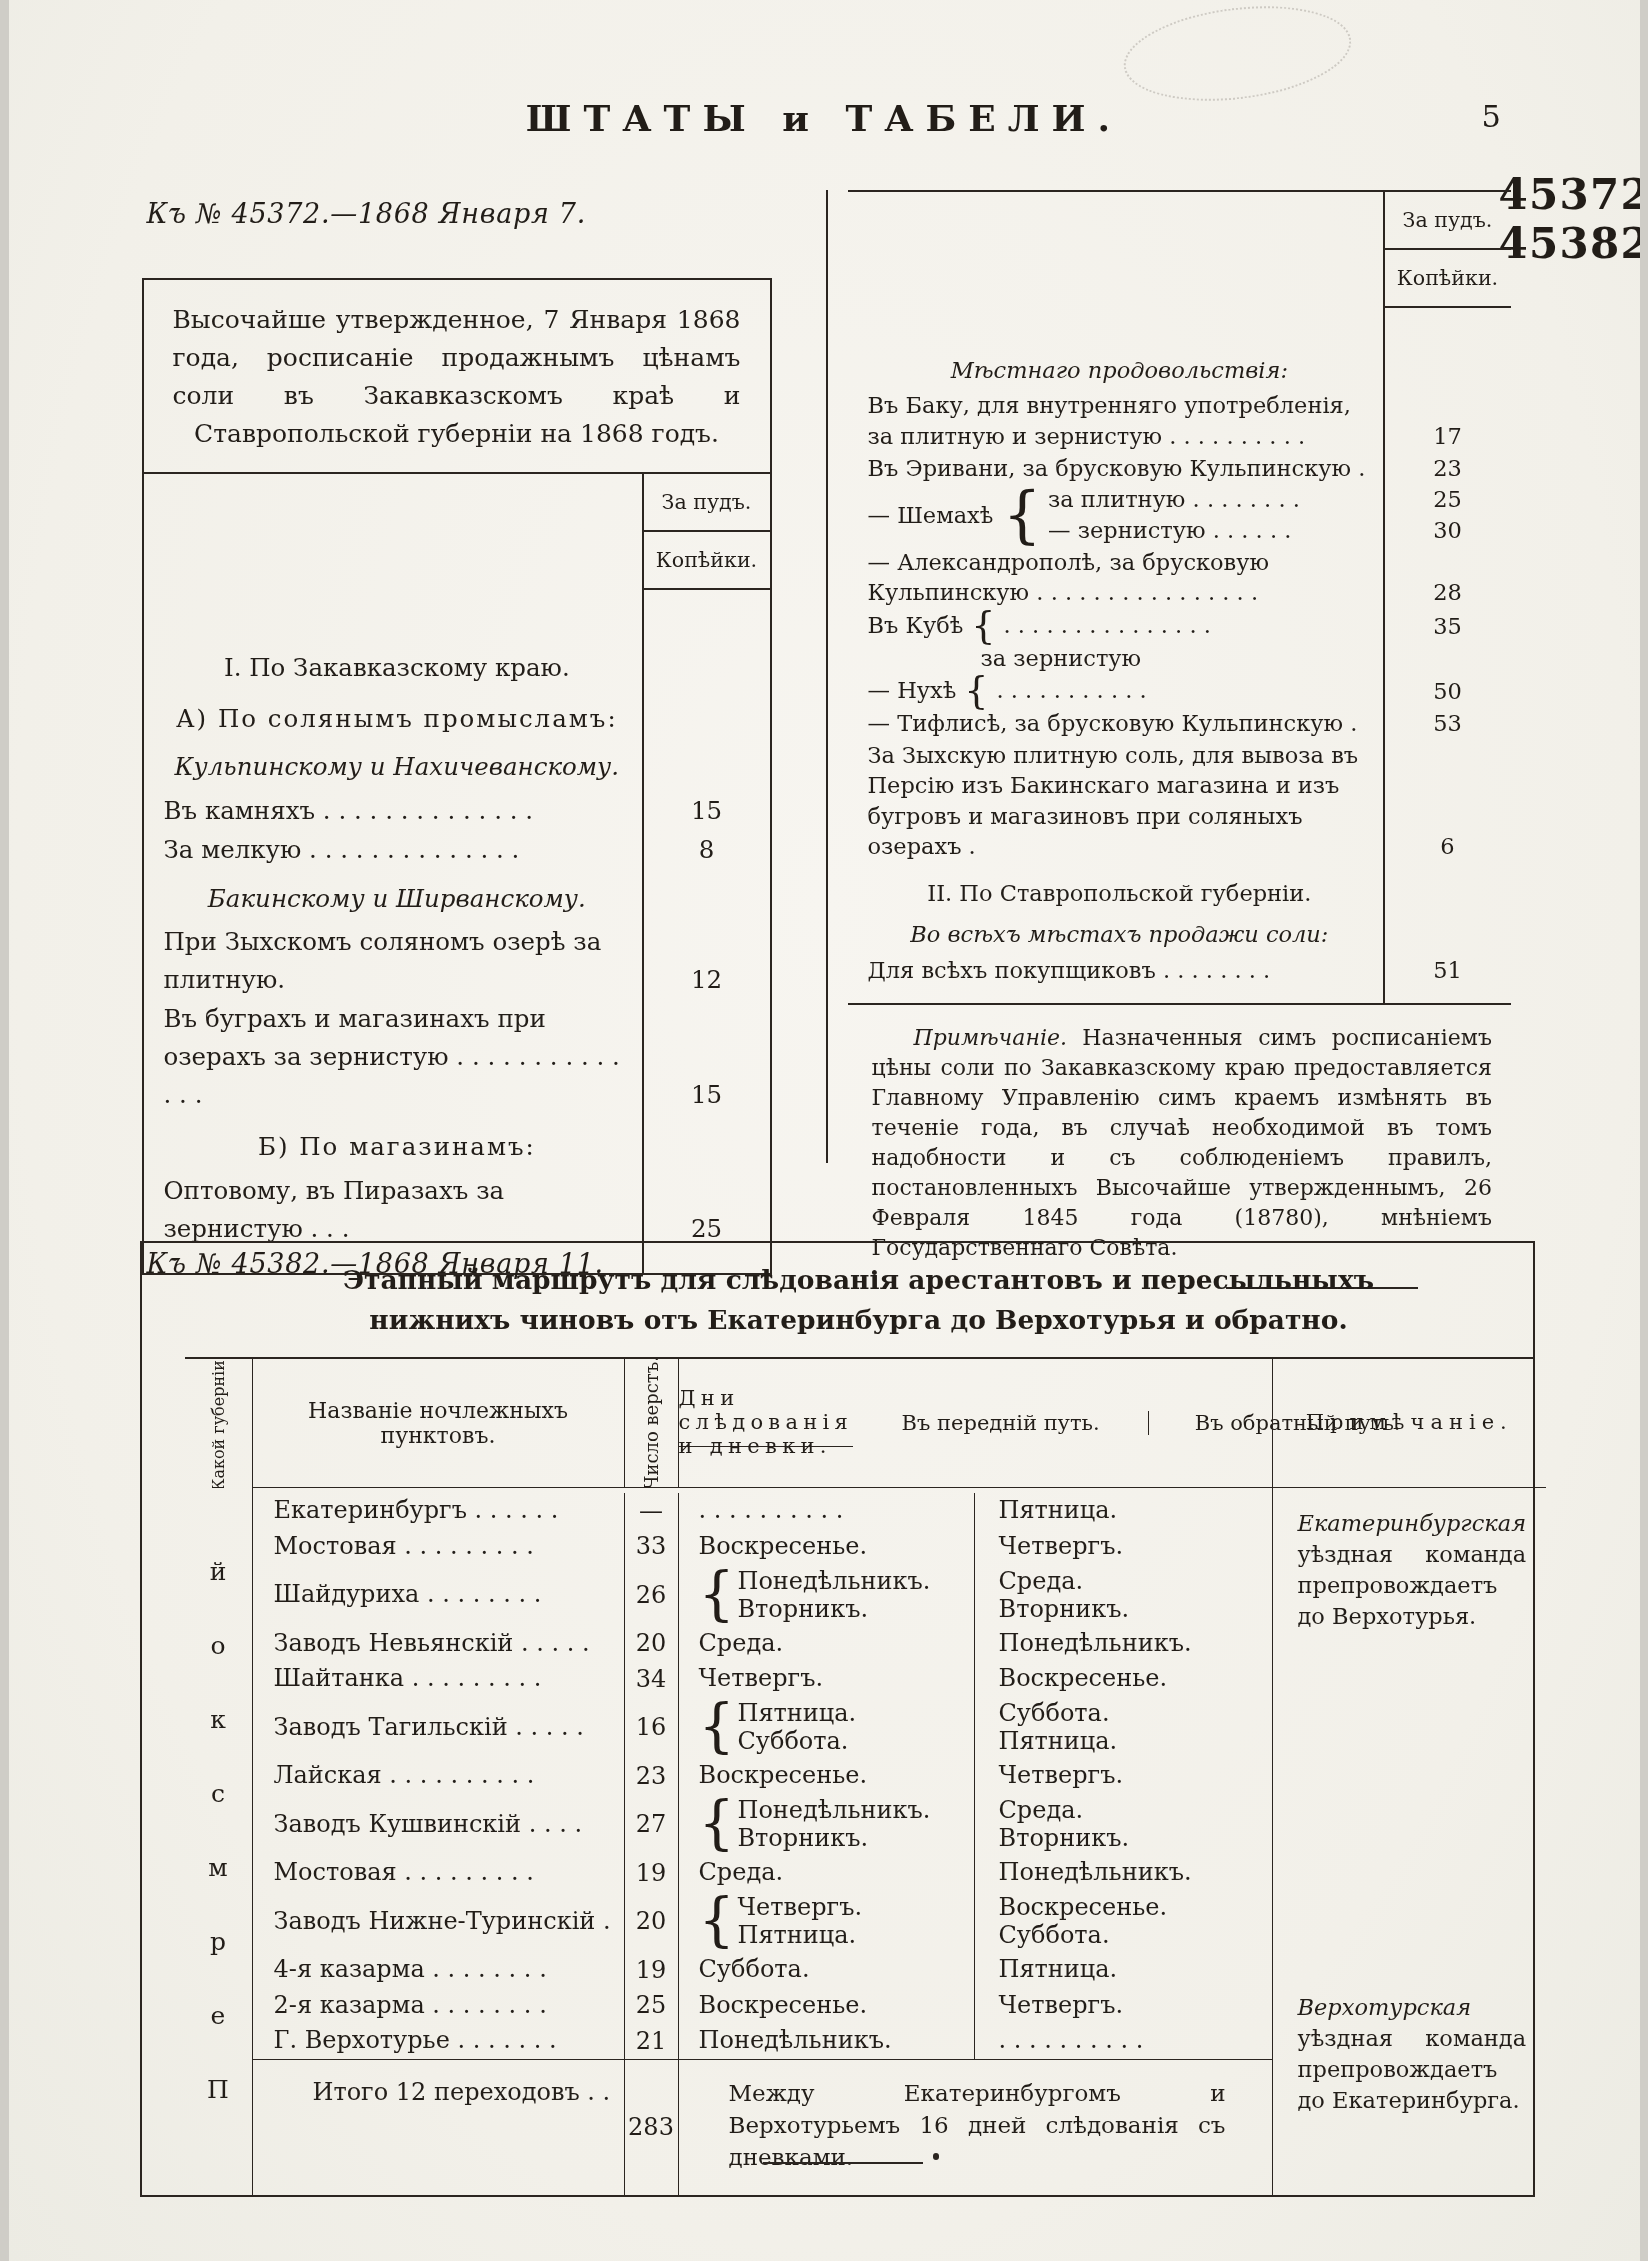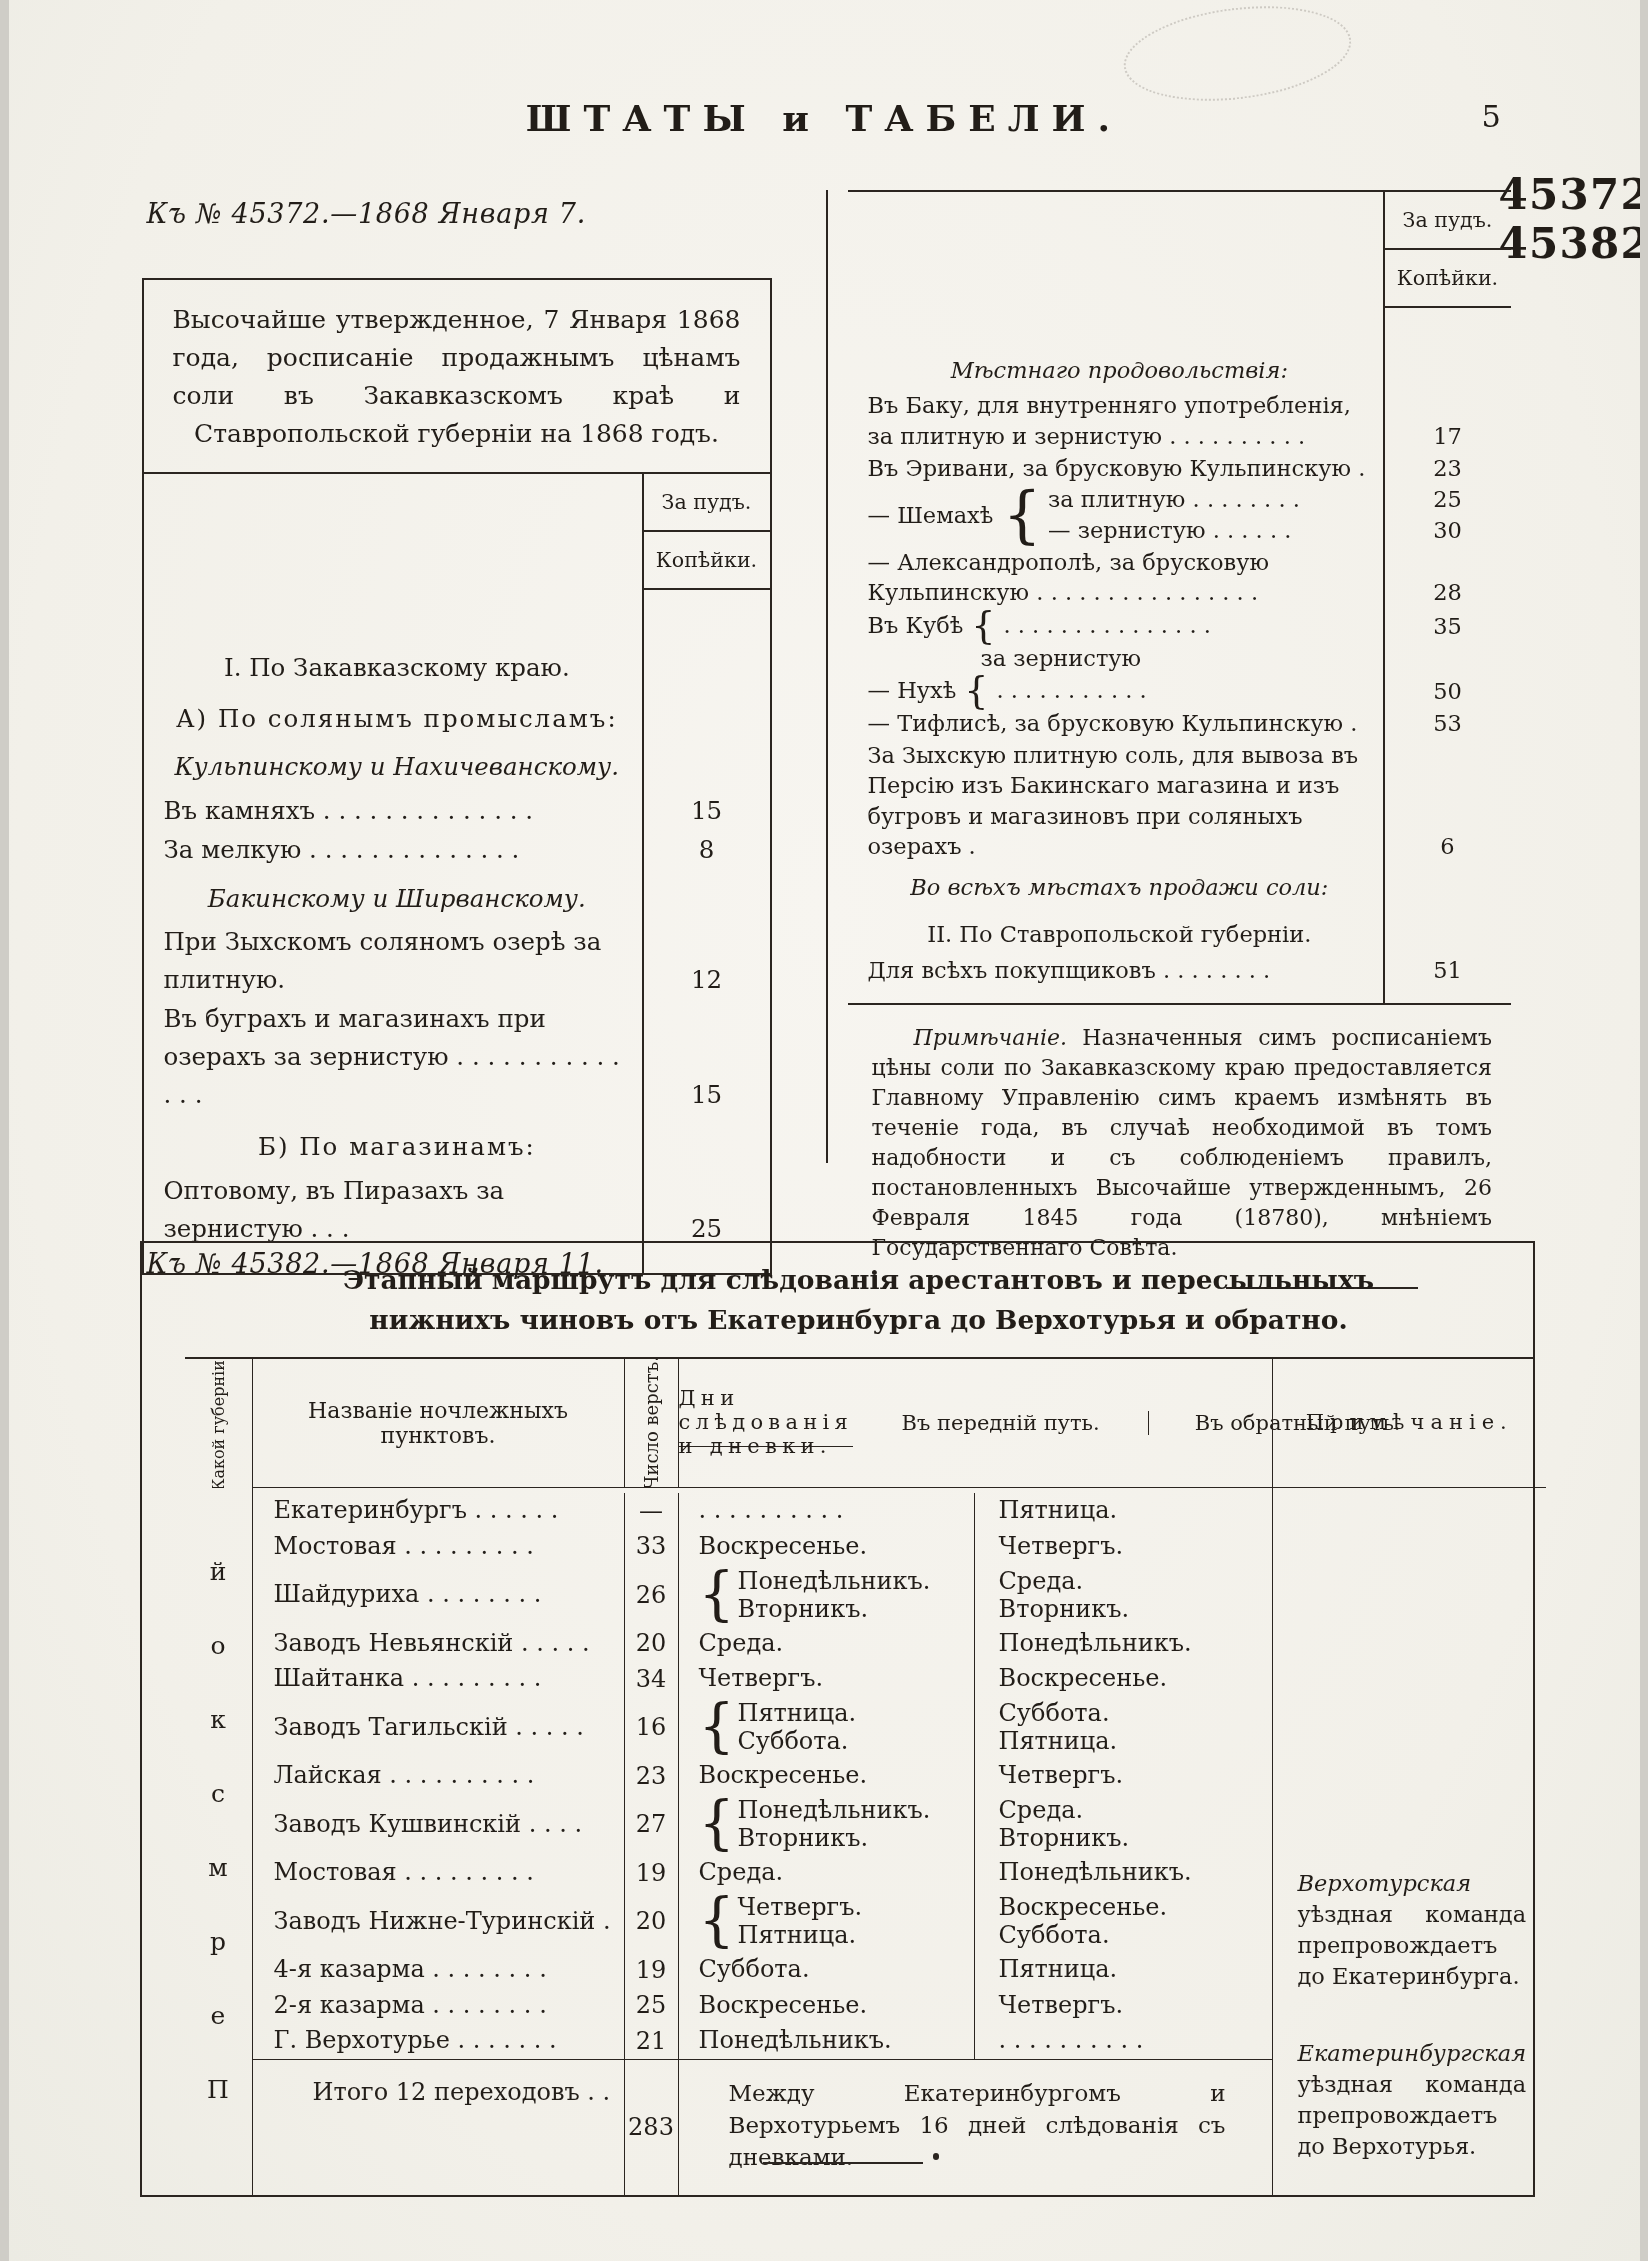--- a/index.html
+++ b/index.html
@@ -269,26 +269,26 @@
             <div class="pr-price">50</div>
           </div>
           <div class="pr-row pr-item">
             <div class="pr-txt">— Тифлисѣ, за брусковую Кульпинскую .</div>
             <div class="pr-price">53</div>
           </div>
           <div class="pr-row pr-item">
             <div class="pr-txt">За Зыхскую плитную соль, для вывоза въ Персію изъ Бакинскаго магазина и изъ бугровъ и магазиновъ при соляныхъ озерахъ .</div>
             <div class="pr-price">6</div>
           </div>
+          <div class="pr-row pr-heading">
+            <div class="pr-txt">II. По Ставропольской губерніи.</div>
+            <div class="pr-price"></div>
+          </div>
           <div class="pr-row pr-citalic">
             <div class="pr-txt">Во всѣхъ мѣстахъ продажи соли:</div>
-            <div class="pr-price"></div>
-          </div>
-          <div class="pr-row pr-heading">
-            <div class="pr-txt">II. По Ставропольской губерніи.</div>
             <div class="pr-price"></div>
           </div>
           <div class="pr-row pr-item">
             <div class="pr-txt">Для всѣхъ покупщиковъ . . . . . . . .</div>
             <div class="pr-price">51</div>
           </div>
         </div>
     </div>
     <div class="r-note">
       <span class="lead">Примѣчаніе.</span>
@@ -534,28 +534,28 @@
         <div class="rt-total">
           <div class="t-label">Итого 12 переходовъ . .</div>
           <div class="t-versts">283</div>
           <div class="t-note">Между Екатеринбургомъ и Верхотурьемъ 16 дней слѣдованія съ дневками.</div>
         </div>
       </div>
 
       <div class="rt-note">
         <div class="note-head">Примѣчаніе.</div>
         <div class="note-body">
+          <div class="rt-noteblock">
+            <span class="lead">Екатеринбургская</span>
+            <span>уѣздная команда препровождаетъ до Верхотурья.</span>
+          </div>
           <div class="rt-noteblock note2">
             <span class="lead">Верхотурская</span>
             <span>уѣздная команда препровождаетъ до Екатеринбурга.</span>
           </div>
-          <div class="rt-noteblock">
-            <span class="lead">Екатеринбургская</span>
-            <span>уѣздная команда препровождаетъ до Верхотурья.</span>
-          </div>
         </div>
       </div>
 
     </div>
   </div>
 
   <div class="speck"></div>
   <div class="bottom-rule"></div>
 
 </div>

